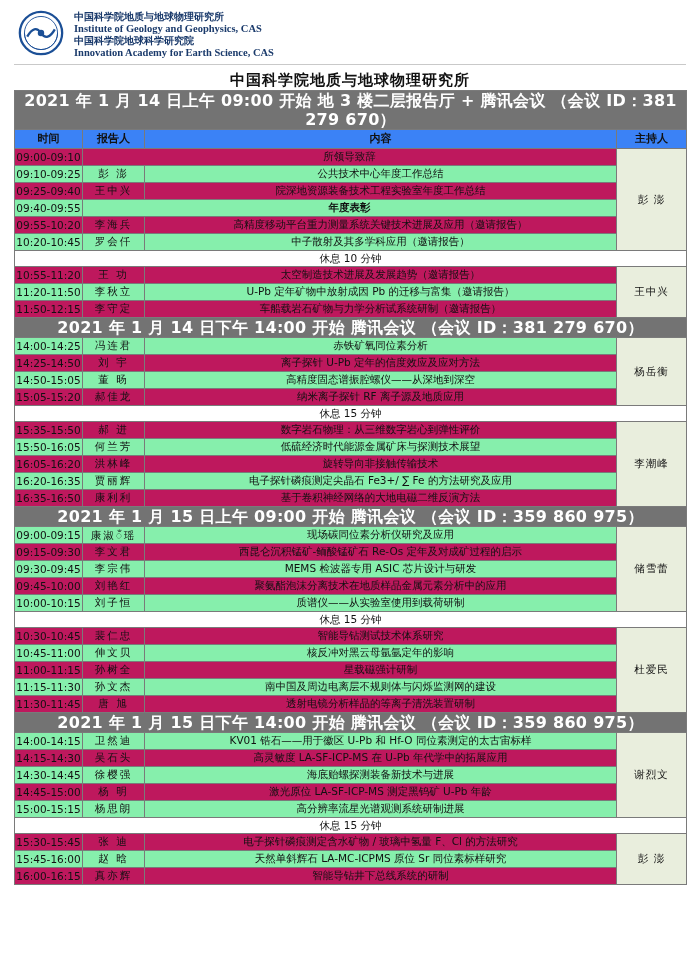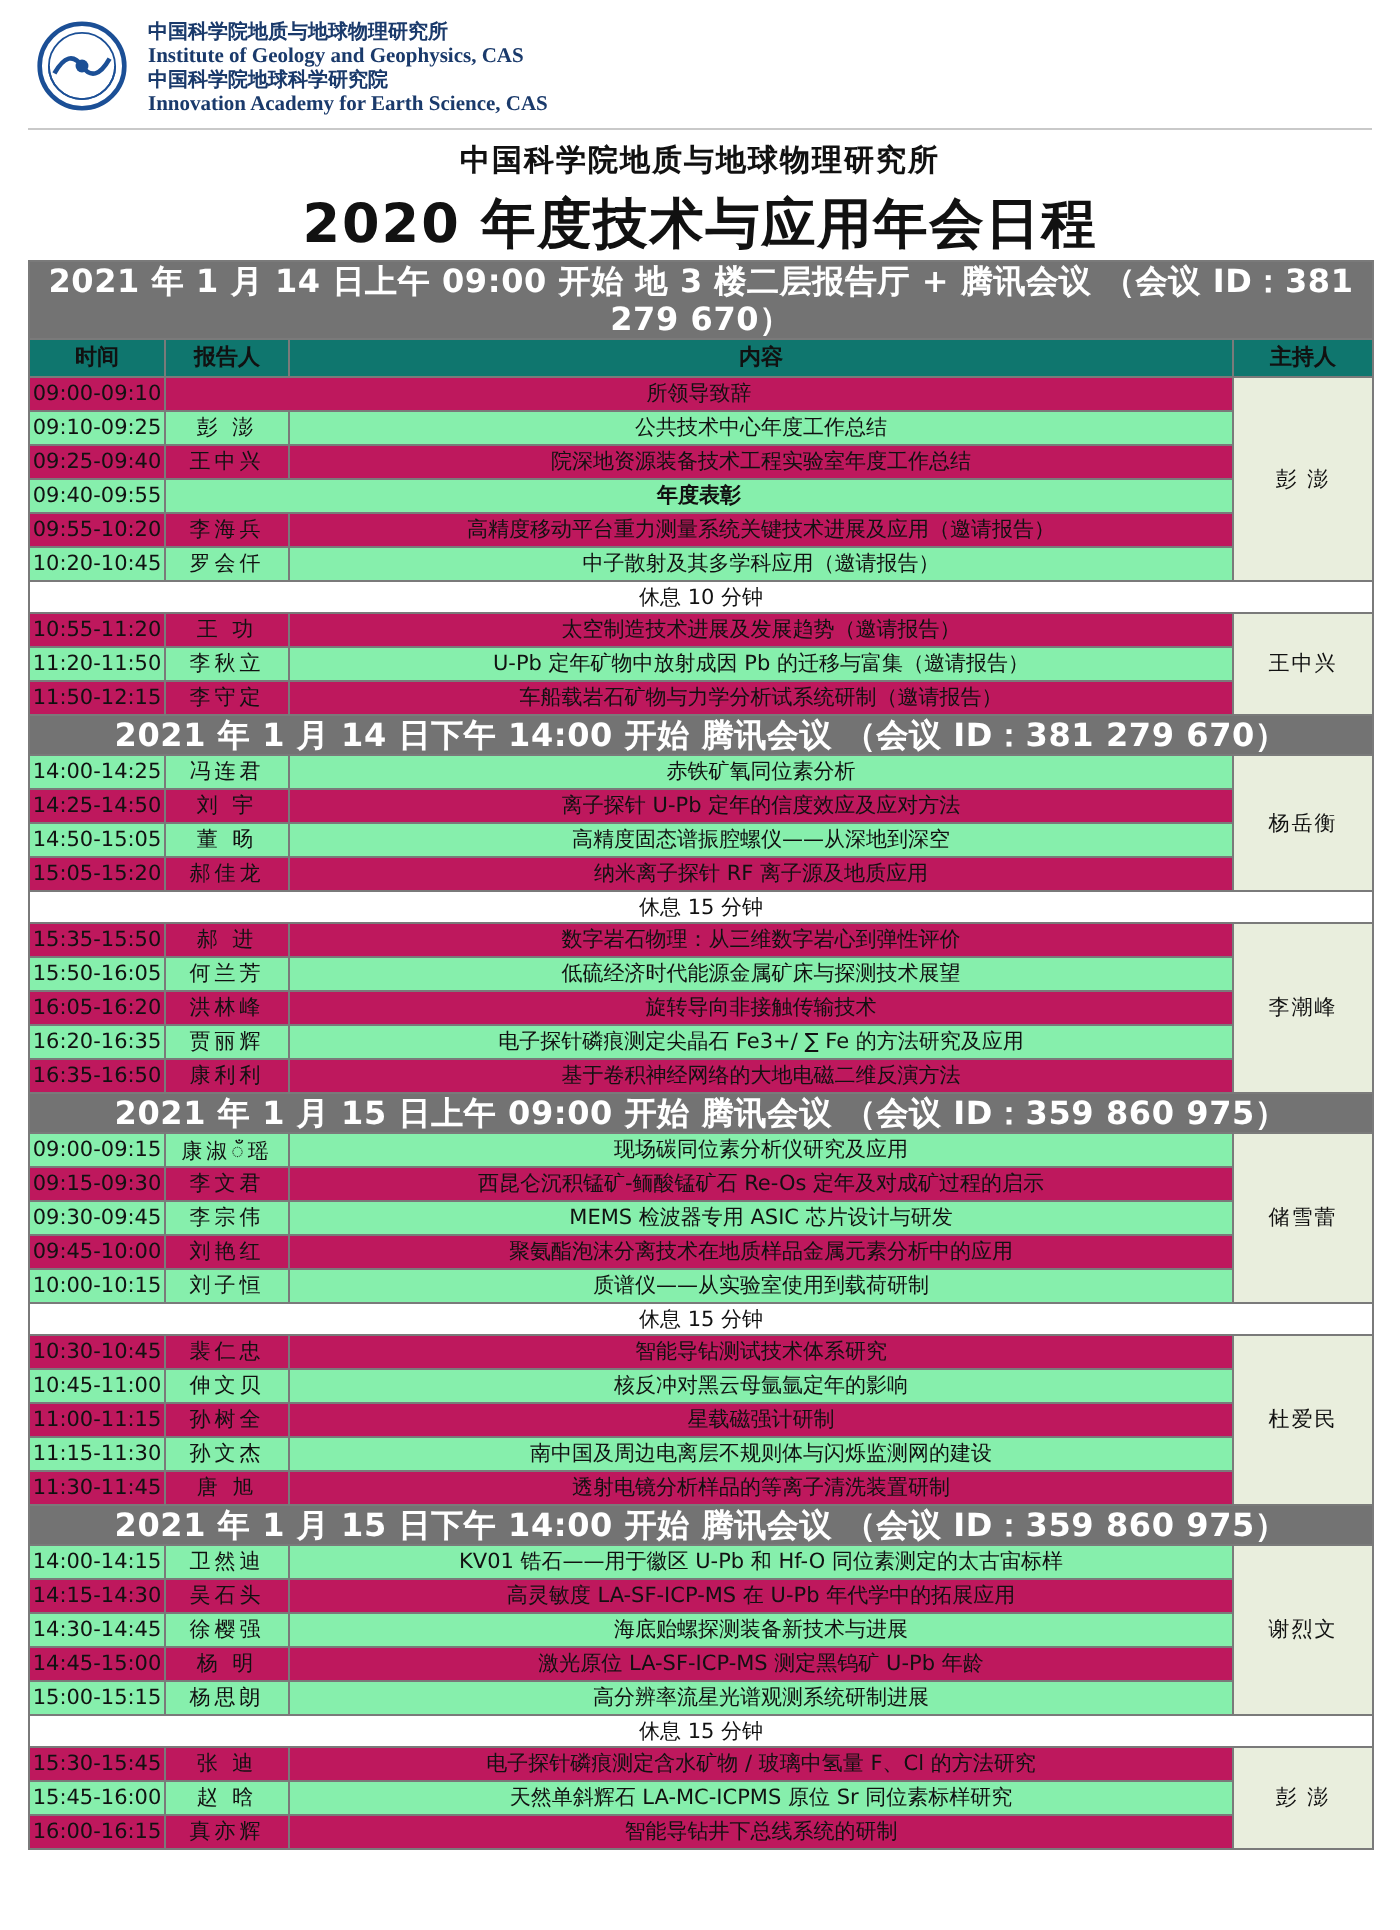--- a/index.html
+++ b/index.html
@@ -35,21 +35,21 @@
   .c-spk   { width:62px; }
   .c-title { width:472px; }
   .c-host  { width:70px; }
 
   .sess {
     background:#737373; color:#ffffff; text-align:center;
     font-weight:bold; font-size:16px; height:19px; line-height:19px;
     font-family:"DejaVu Sans", sans-serif; letter-spacing:.3px;
   }
   .colhead {
-    background:#0f766e; text-align:center; font-weight:bold; font-size:11px;
+    background:#3b82f6; text-align:center; font-weight:bold; font-size:11px;
     height:18px; line-height:18px; font-family:"DejaVu Sans", sans-serif;
   }
   .row td { height:17px; font-size:10.5px; font-family:"DejaVu Sans", sans-serif; }
   .time { text-align:center; font-size:10px; font-family:"Liberation Sans", sans-serif; }
   .spk  { text-align:center; letter-spacing:2px; }
   .ttl  { padding-left:5px; text-align:center; }
   .host { text-align:center; letter-spacing:1px; vertical-align:middle; }
   .center-all { text-align:center; }
   .bold { font-weight:bold; }
 
@@ -78,21 +78,20 @@
       <div class="cn">中国科学院地质与地球物理研究所</div>
       <div class="en">Institute of Geology and Geophysics, CAS</div>
       <div class="cn">中国科学院地球科学研究院</div>
       <div class="en">Innovation Academy for Earth Science, CAS</div>
     </div>
   </div>
   <hr class="hr-head">
 
   <div class="title-block">
     <div class="t1">中国科学院地质与地球物理研究所</div>
-    <div class="t2">2020 年度技术与应用年会日程</div>
   </div>
 
   <table class="sched">
     <colgroup>
       <col class="c-time">
         <col class="c-spk">
         <col class="c-title">
         <col class="c-host">
     </colgroup>
     <tbody id="sched-body">

